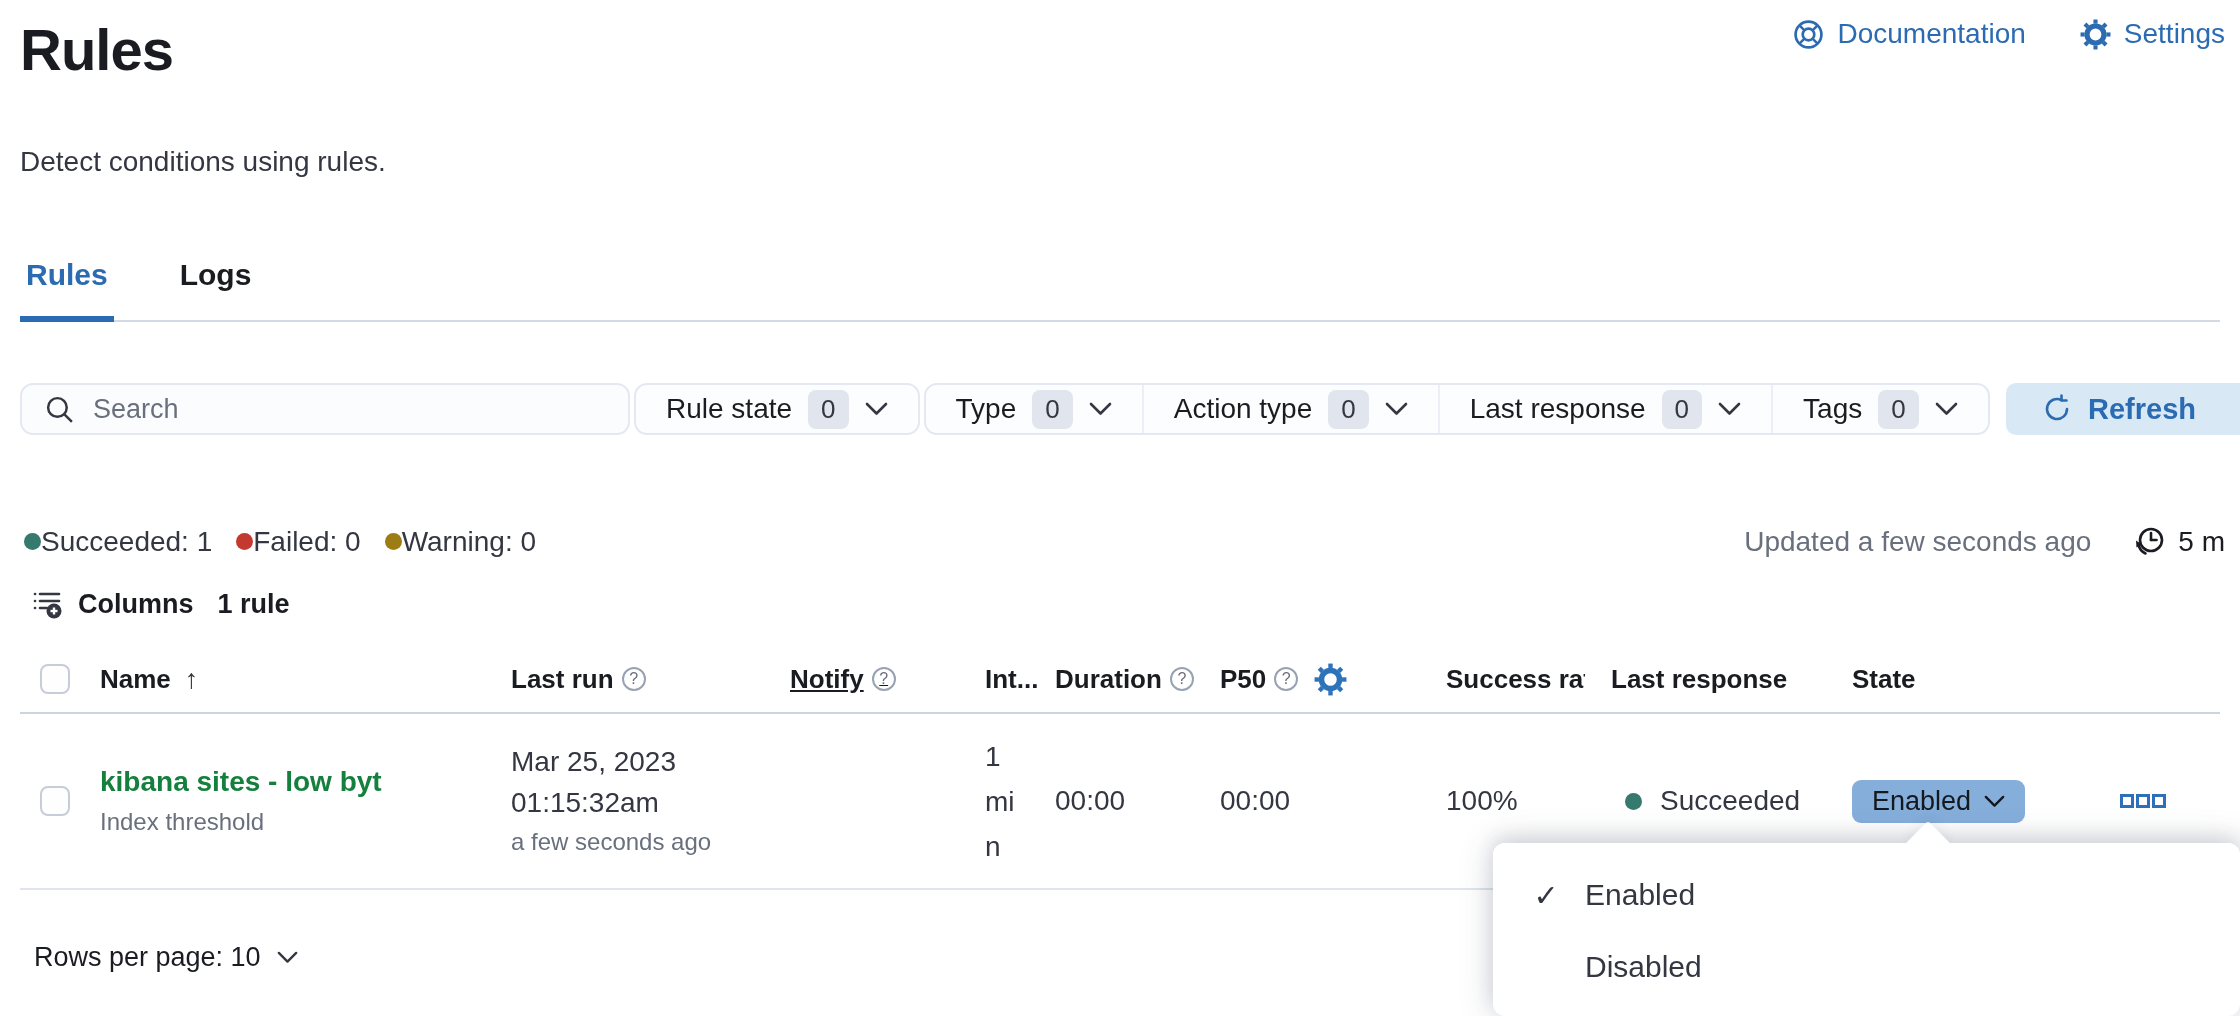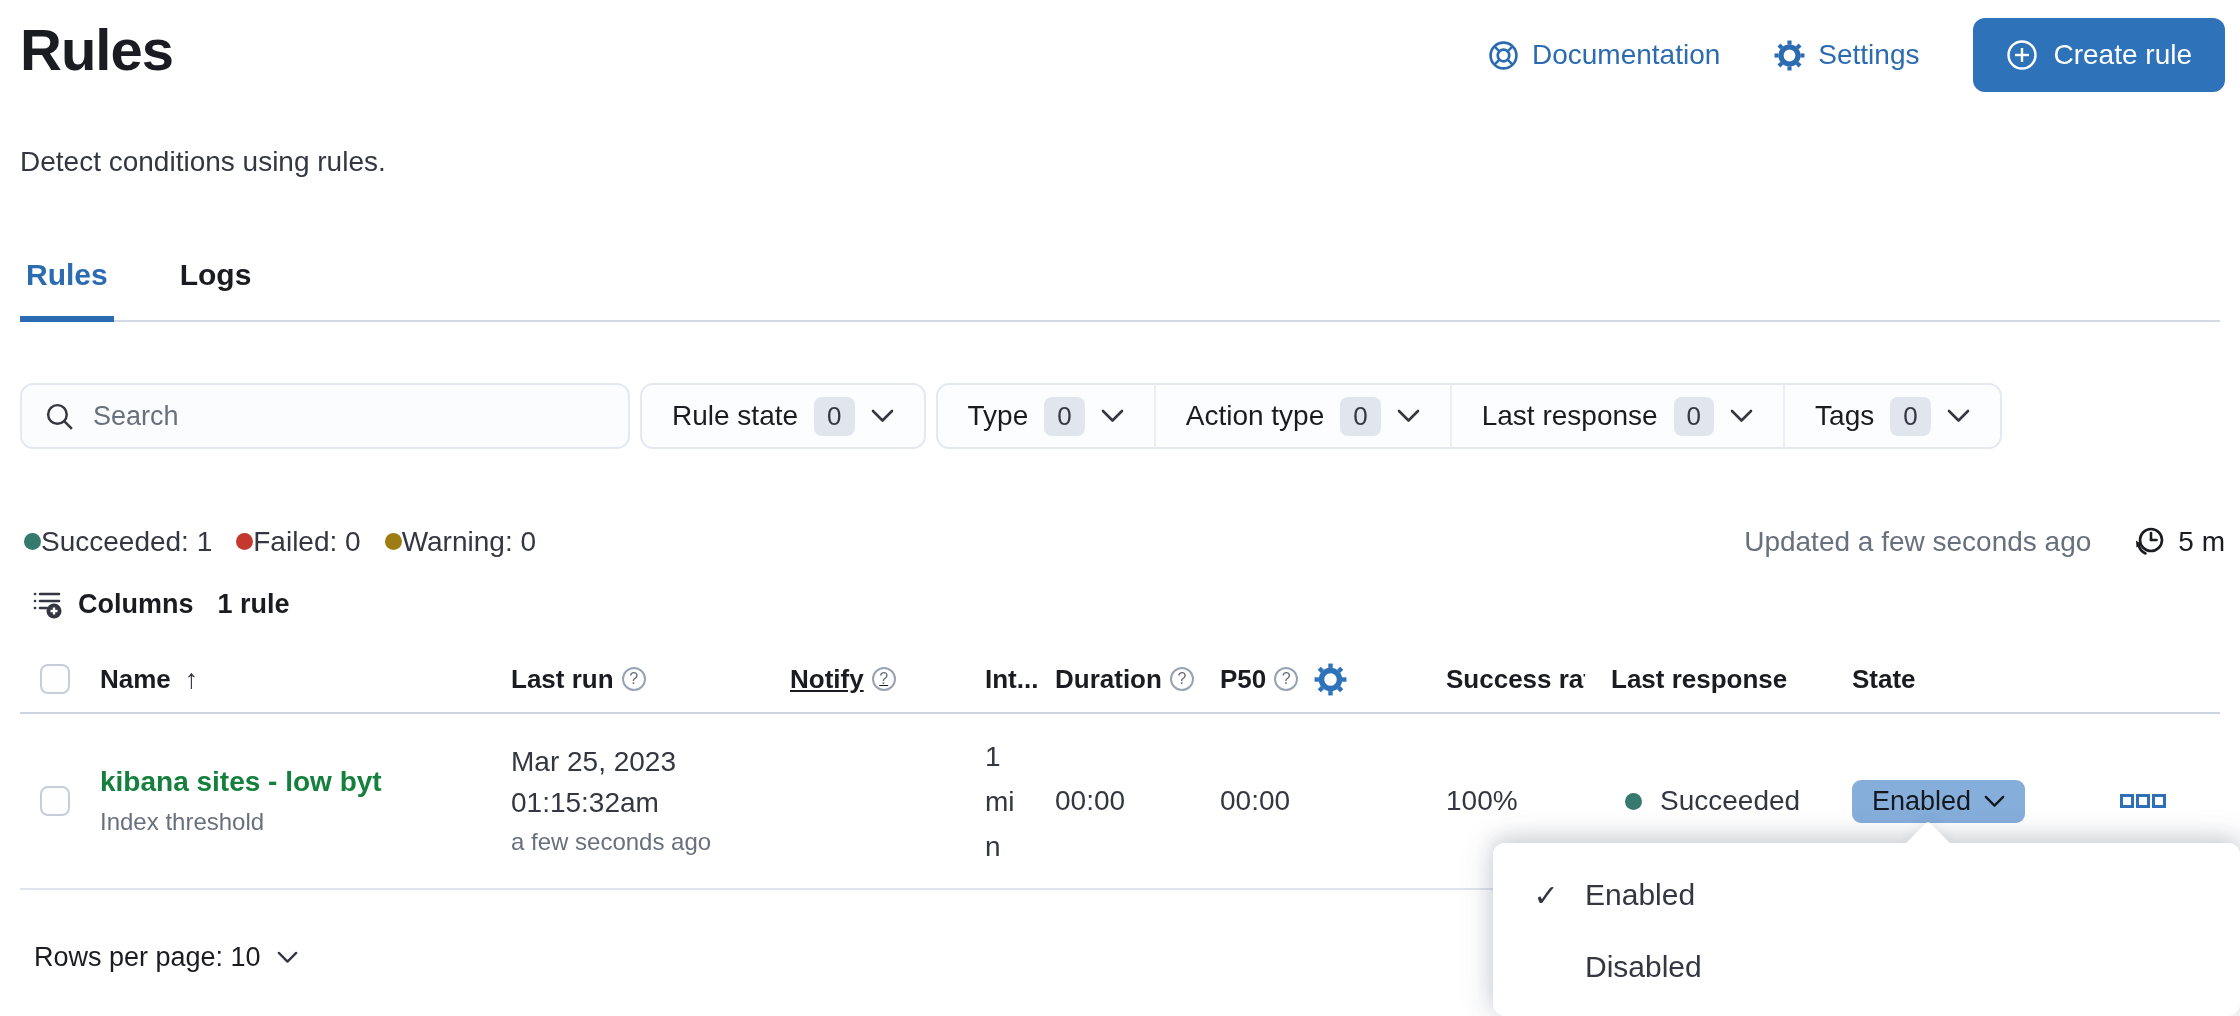--- a/index.html
+++ b/index.html
@@ -16,21 +16,21 @@
                  height:74px; padding:0 33px; border:none; border-radius:12px; cursor:pointer; }
 
   .subtitle { position:absolute; top:146px; left:20px; font-size:28px; color:#343741; }
 
   
   .tabs { position:absolute; top:252px; left:20px; right:20px; display:flex; gap:60px; border-bottom:2px solid #d3dae6; }
   .tab { font-size:30px; font-weight:700; padding:6px 6px 24px; color:#1a1c21; cursor:pointer; margin-bottom:-2px; border-bottom:6px solid transparent; }
   .tab.active { color:#2b6bb2; border-bottom-color:#2b6bb2; }
 
   
-  .toolbar { position:absolute; top:383px; left:20px; right:0; height:66px; display:flex; gap:10px;border-radius:11px; }
+  .toolbar { position:absolute; top:383px; left:20px; right:0; height:52px; display:flex; gap:4px;border-radius:11px; }
   .search-box { flex:0 0 610px; display:flex; align-items:center; gap:18px; padding:0 22px;
                 background:#fbfcfd; border:2px solid #e3e8f2; border-radius:13px; }
   .search-box input { flex:1; border:none; outline:none; background:transparent; font-size:27px; color:#343741; font-family:inherit; }
   .search-box input::placeholder { color:#69707d; }
   .filter-single, .filter-group { background:#fcfdfe; border:2px solid #e3e8f2; border-radius:13px; display:flex; align-items:stretch; }
   .filter-item { display:flex; align-items:center; gap:16px; padding:0 30px; font-size:28px; font-weight:500; color:#1a1c21; cursor:pointer; }
   .filter-group .filter-item + .filter-item { border-left:2px solid #eceff5; }
   .count-badge { background:#e0e5ee; color:#343741; border-radius:8px; padding:4px 13px; font-size:26px; font-weight:500; }
   .btn-refresh { margin-left:auto; display:flex; align-items:center; gap:16px; background:#d8e8f5; color:#2b6bb2;
                  font-size:29px; font-weight:600; border:none; border-radius:10px 0 0 10px; padding:0 44px 0 36px; cursor:pointer; }
@@ -126,30 +126,20 @@
                 <line x1="7.6" y1="7.6" x2="4.8" y2="4.8"></line>
                 <line x1="22.4" y1="7.6" x2="25.2" y2="4.8"></line>
                 <line x1="7.6" y1="22.4" x2="4.8" y2="25.2"></line>
                 <line x1="22.4" y1="22.4" x2="25.2" y2="25.2"></line>
               </g>
               <circle cx="15" cy="15" r="4" fill="#fff"></circle>
             </svg>
         </span>
         <span>Settings</span>
       </div>
-      <button class="btn-primary">
-        <span>
-          <svg width="32" height="32" viewBox="0 0 32 32">
-              <circle cx="16" cy="16" r="13.5" fill="none" stroke="#fff" stroke-width="2.4"></circle>
-              <line x1="16" y1="9" x2="16" y2="23" stroke="#fff" stroke-width="2.4"></line>
-              <line x1="9" y1="16" x2="23" y2="16" stroke="#fff" stroke-width="2.4"></line>
-            </svg>
-        </span>
-        <span>Create rule</span>
-      </button>
     </div>
   </div>
 
   <div class="subtitle">Detect conditions using rules.</div>
 
   <div class="tabs">
     <div class="tab active">Rules</div>
     <div class="tab">Logs</div>
   </div>
 
@@ -208,20 +198,29 @@
         <span>Tags</span>
         <span class="count-badge">0</span>
         <span>
           <svg width="23" height="14" viewBox="0 0 23 14">
               <polyline points="2,2 11.5,11.5 21,2" fill="none" stroke="#343741" stroke-width="2.6" stroke-linecap="round" stroke-linejoin="round"></polyline>
             </svg>
         </span>
       </div>
     </div>
 
+    <button class="btn-refresh">
+      <span>
+        <svg width="30" height="30" viewBox="0 0 30 30">
+            <path d="M25 15 A10 10 0 1 1 19.5 6.1" fill="none" stroke="#2b6bb2" stroke-width="2.6" stroke-linecap="round"></path>
+            <polyline points="19.5,1.5 19.5,6.5 24.5,6.5" fill="none" stroke="#2b6bb2" stroke-width="2.6" stroke-linecap="round" stroke-linejoin="round"></polyline>
+          </svg>
+      </span>
+      <span>Refresh</span>
+    </button>
   </div>
 
   <div class="statusbar">
     <div class="health-item">
       <span class="dot" style="background:#35796f"></span>
       <span>Succeeded: 1</span>
     </div>
     <div class="health-item">
       <span class="dot" style="background:#c4392f"></span>
       <span>Failed: 0</span>

